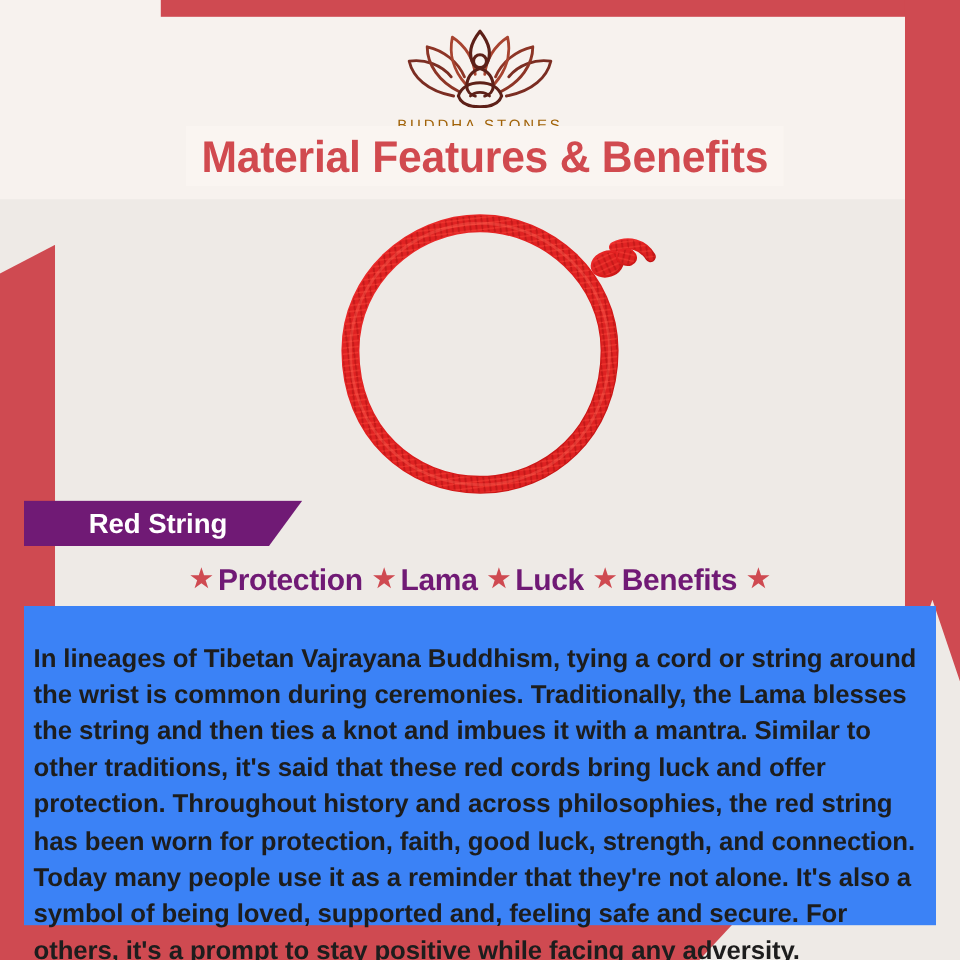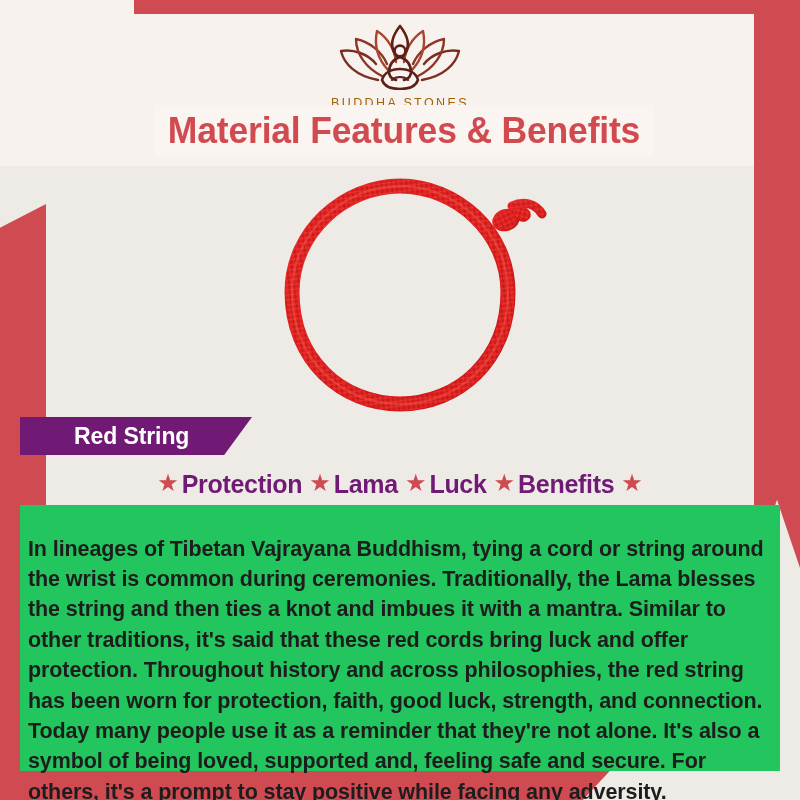--- a/index.html
+++ b/index.html
@@ -163,21 +163,21 @@
     line-height: 1;
     color: #701a75;
     letter-spacing: -0.3px;
   }
 
   
   .copy-panel {
     position: absolute;
     left: 20px; top: 505px;
     width: 760px; height: 266px;
-    background: #22c55e;
+    background: #3b82f6;
   }
   .copy-text {
     position: absolute;
     left: 8px; top: 7px;
     width: 747px;
     font-family: "Liberation Sans Narrow", "Liberation Sans", sans-serif;
     font-weight: 700;
     font-size: 21.5px;
     line-height: 30.4px;
     color: #1d1d1d;

